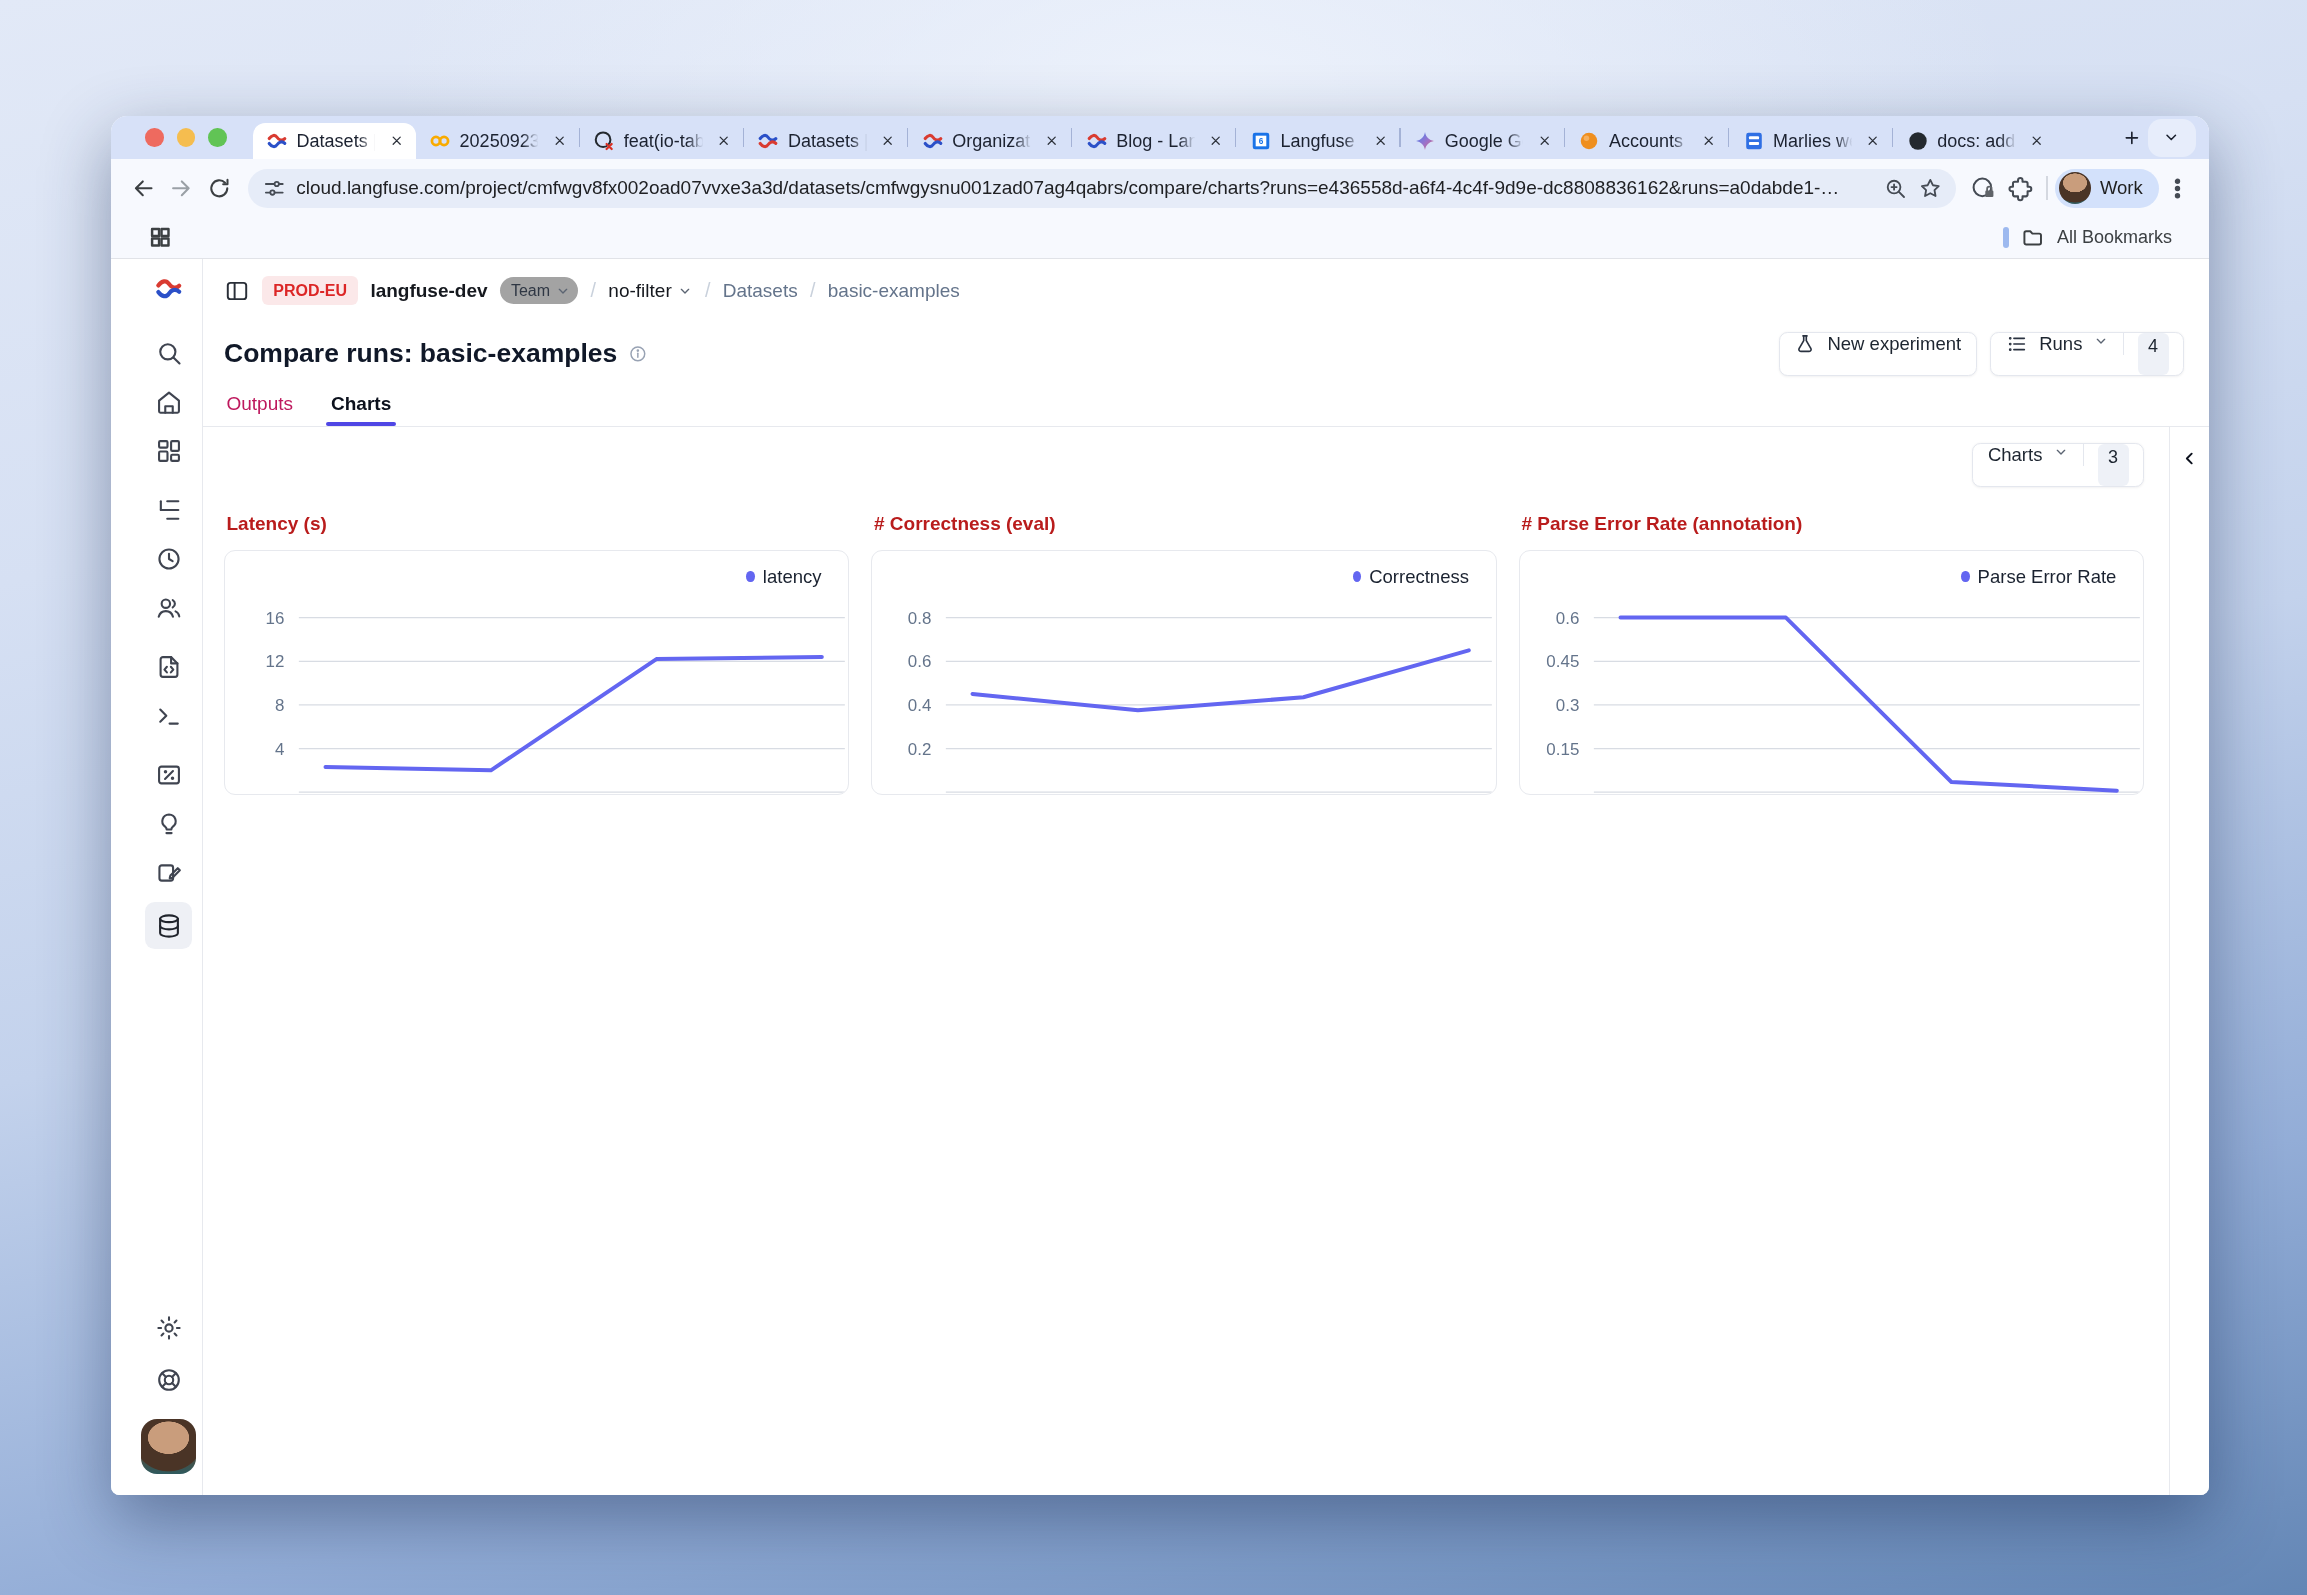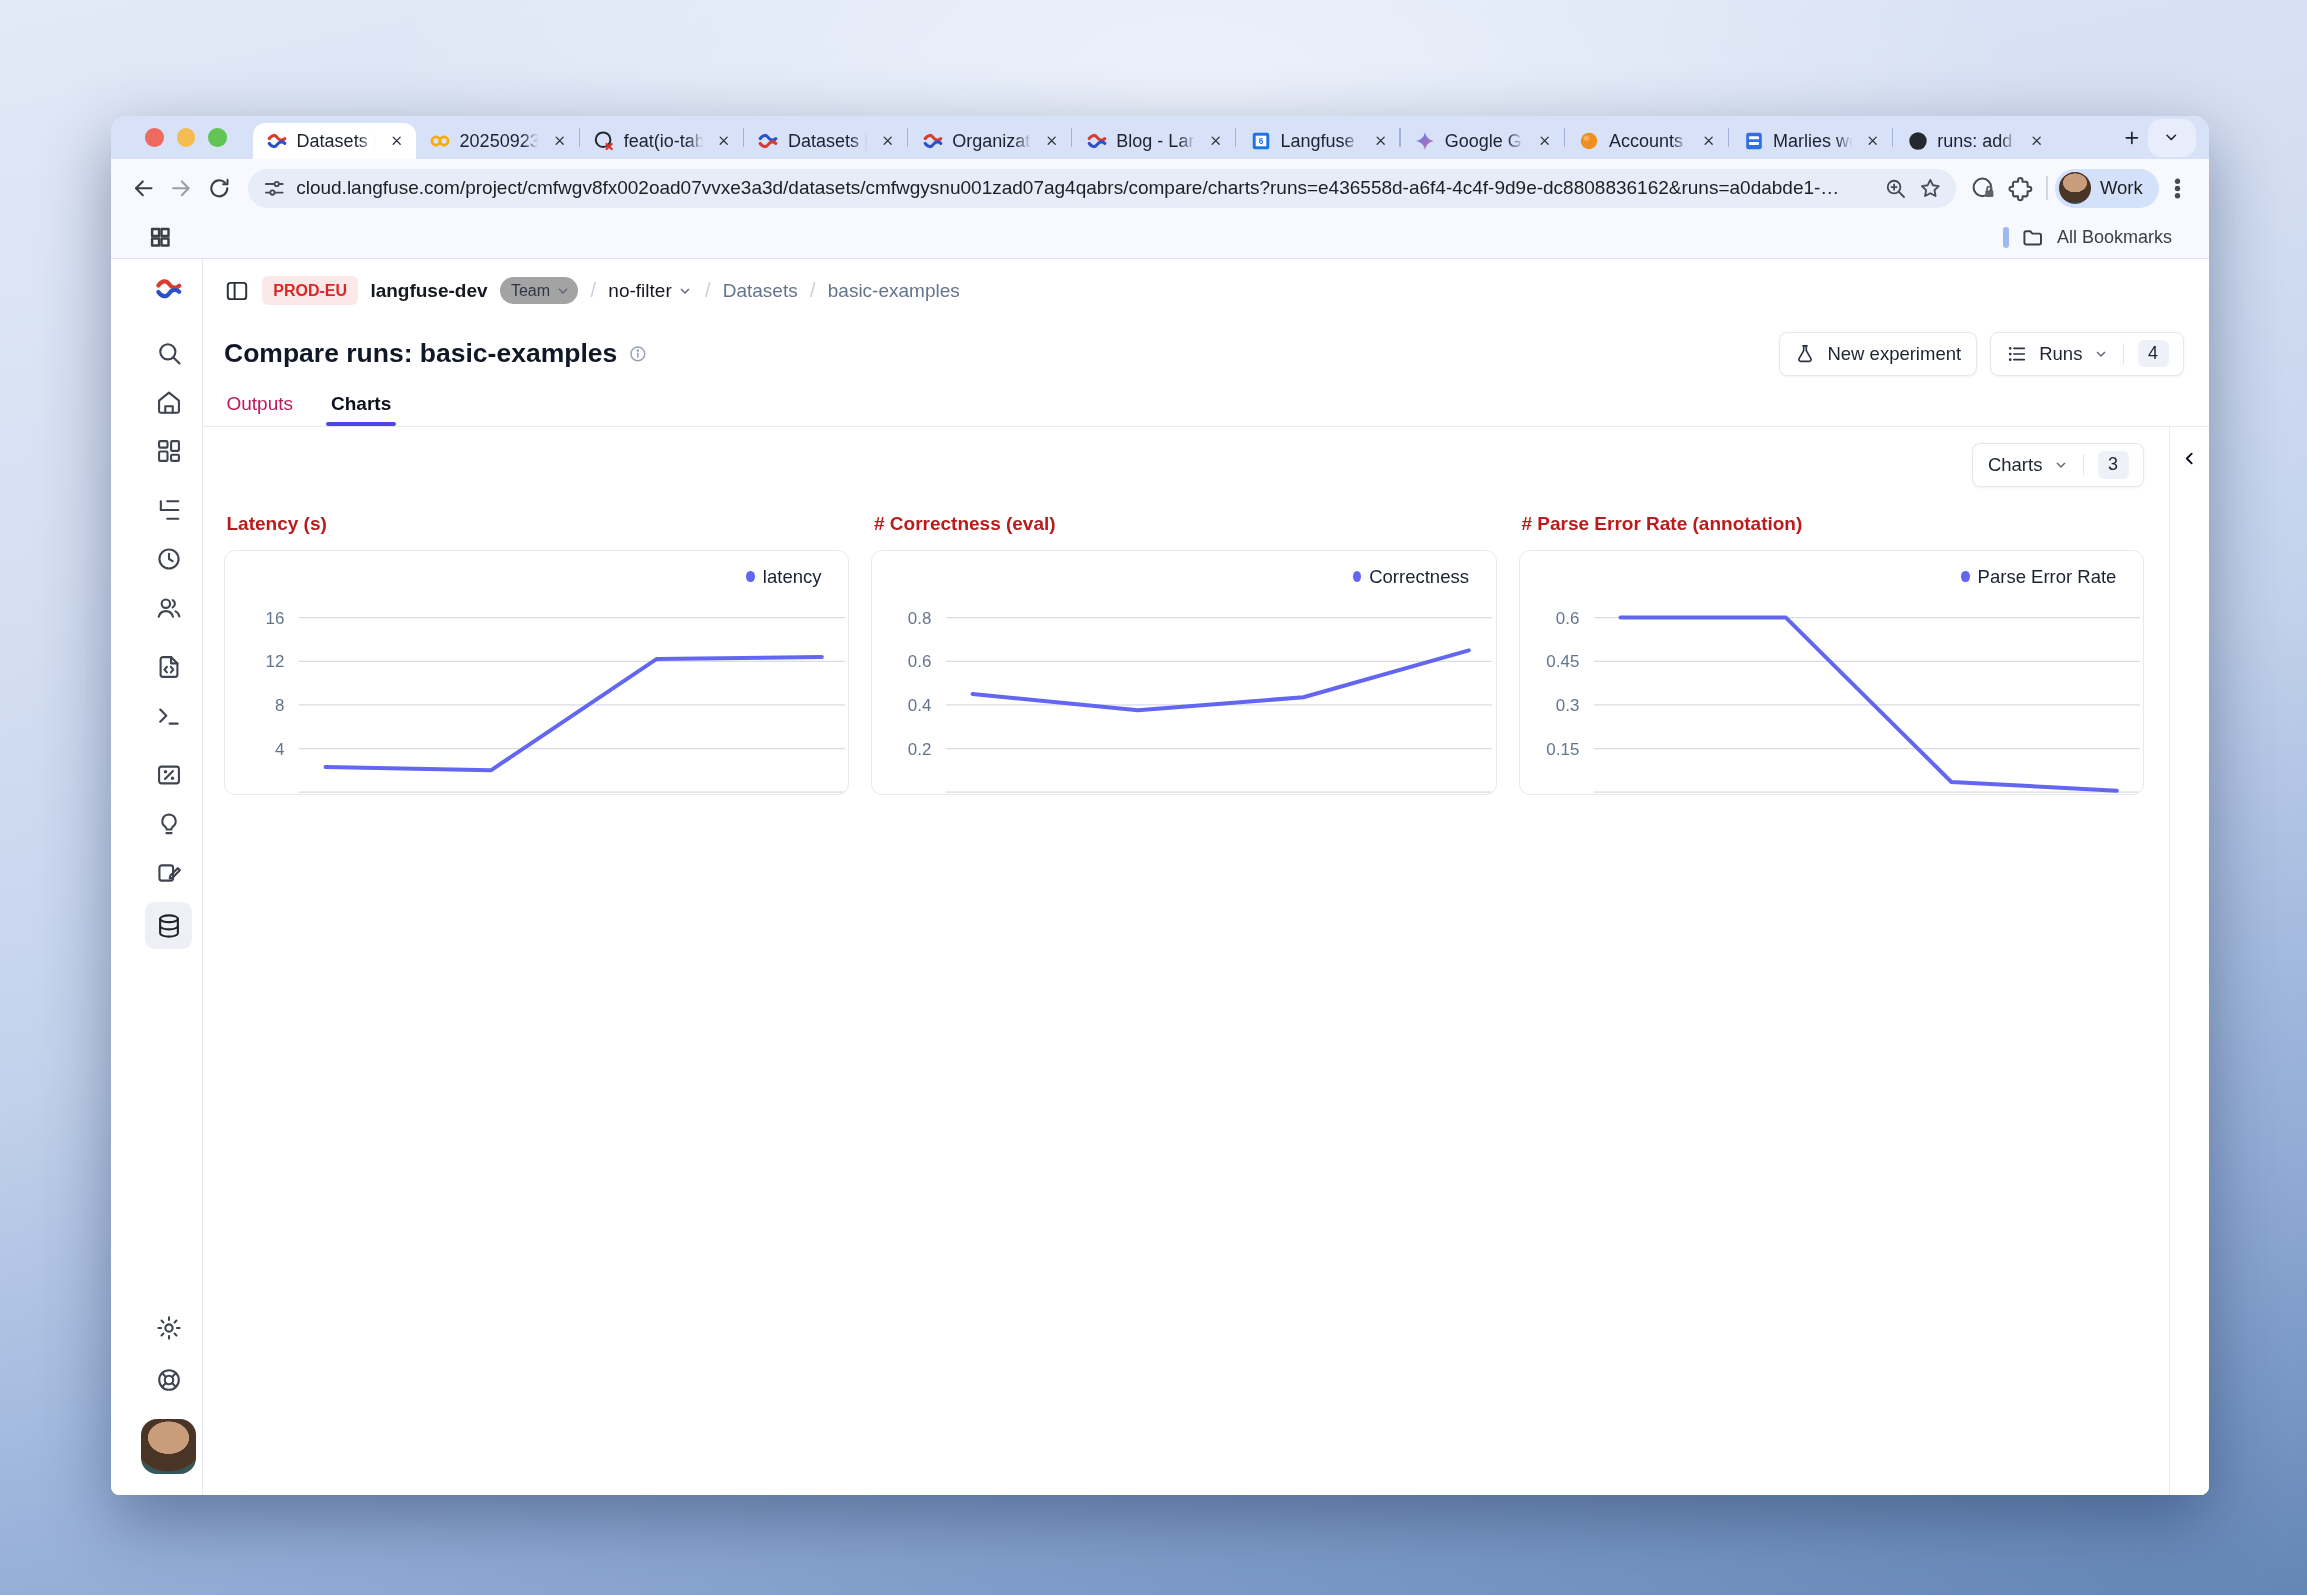--- a/index.html
+++ b/index.html
@@ -94,21 +94,21 @@
   .chev{width:16px;height:16px;color:#5b6472;}
   .slash{color:#c9d1dc;font-size:19.7px;}
   .crumb-proj{display:flex;align-items:center;gap:4.9px;font-size:19px;color:#15181e;}
   .crumb-link{font-size:19px;color:#64748b;}
 
   .titlerow{display:flex;align-items:center;justify-content:space-between;padding:9.8px 24.6px 0 21px;}
   .title-left{display:flex;align-items:center;gap:11px;}
   .page-title{font-size:26.5px;font-weight:700;color:#101828;}
   .info-ic{width:19.7px;height:19.7px;color:#98a2b3;}
   .actions{display:flex;gap:13.5px;}
-  .btn{height:44px;background:#fff;border:1.2px solid #e4e7ee;border-radius:8.6px;display:flex;align-items:center;
+  .btn{height:44px;background:#fff;border:1.2px solid #e4e7ee;border-radius:8.6px;display:flex;
     gap:11px;padding:0 14.8px;font-size:18.5px;color:#1d2530;box-shadow:0 0.6px 2.5px rgba(16,24,40,.06);box-sizing:border-box;}
   .btn-ic{width:22px;height:22px;color:#2a3240;}
   .btn .vdiv{width:1.2px;height:22px;background:#e4e7ee;margin:0 2.5px;}
   .badge-count{background:#eef1f7;border-radius:6.2px;padding:3.1px 10.5px;font-size:18px;color:#1d2530;}
 
   .pagetabs{display:flex;gap:33px;padding:17px 21px 0;}
   .ptab{font-size:19px;color:#be185d;padding:0 2.5px 11px;position:relative;}
   .ptab.active{color:#0c111d;font-weight:700;}
   .ptab.active::after{content:"";position:absolute;left:-2.5px;right:-2.5px;bottom:0;height:4.3px;background:#4f46e5;border-radius:2.5px;}
   .tabs-divider{height:1.2px;background:#e7e9ee;flex:none;}
@@ -473,21 +473,21 @@
             </svg>
           </span>
         </div>
         <span class="tab-sep"></span>
         <div class="tab">
           <span class="icon fav">
             <svg class="i" viewBox="0 0 36 36" width="22" height="22">
               <use href="#ic-fav-github"></use>
             </svg>
           </span>
-          <span class="tab-label">runs: add</span>
+          <span class="tab-label">docs: add</span>
           <span class="tab-close">
             <svg class="i" viewBox="0 0 25 25" width="15.4" height="15.4">
               <use href="#ic-close"></use>
             </svg>
           </span>
         </div>
       </div>
     <div class="newtab">
         <svg class="i" viewBox="0 0 32 32" width="19.7" height="19.7">
           <use href="#ic-plus"></use>

